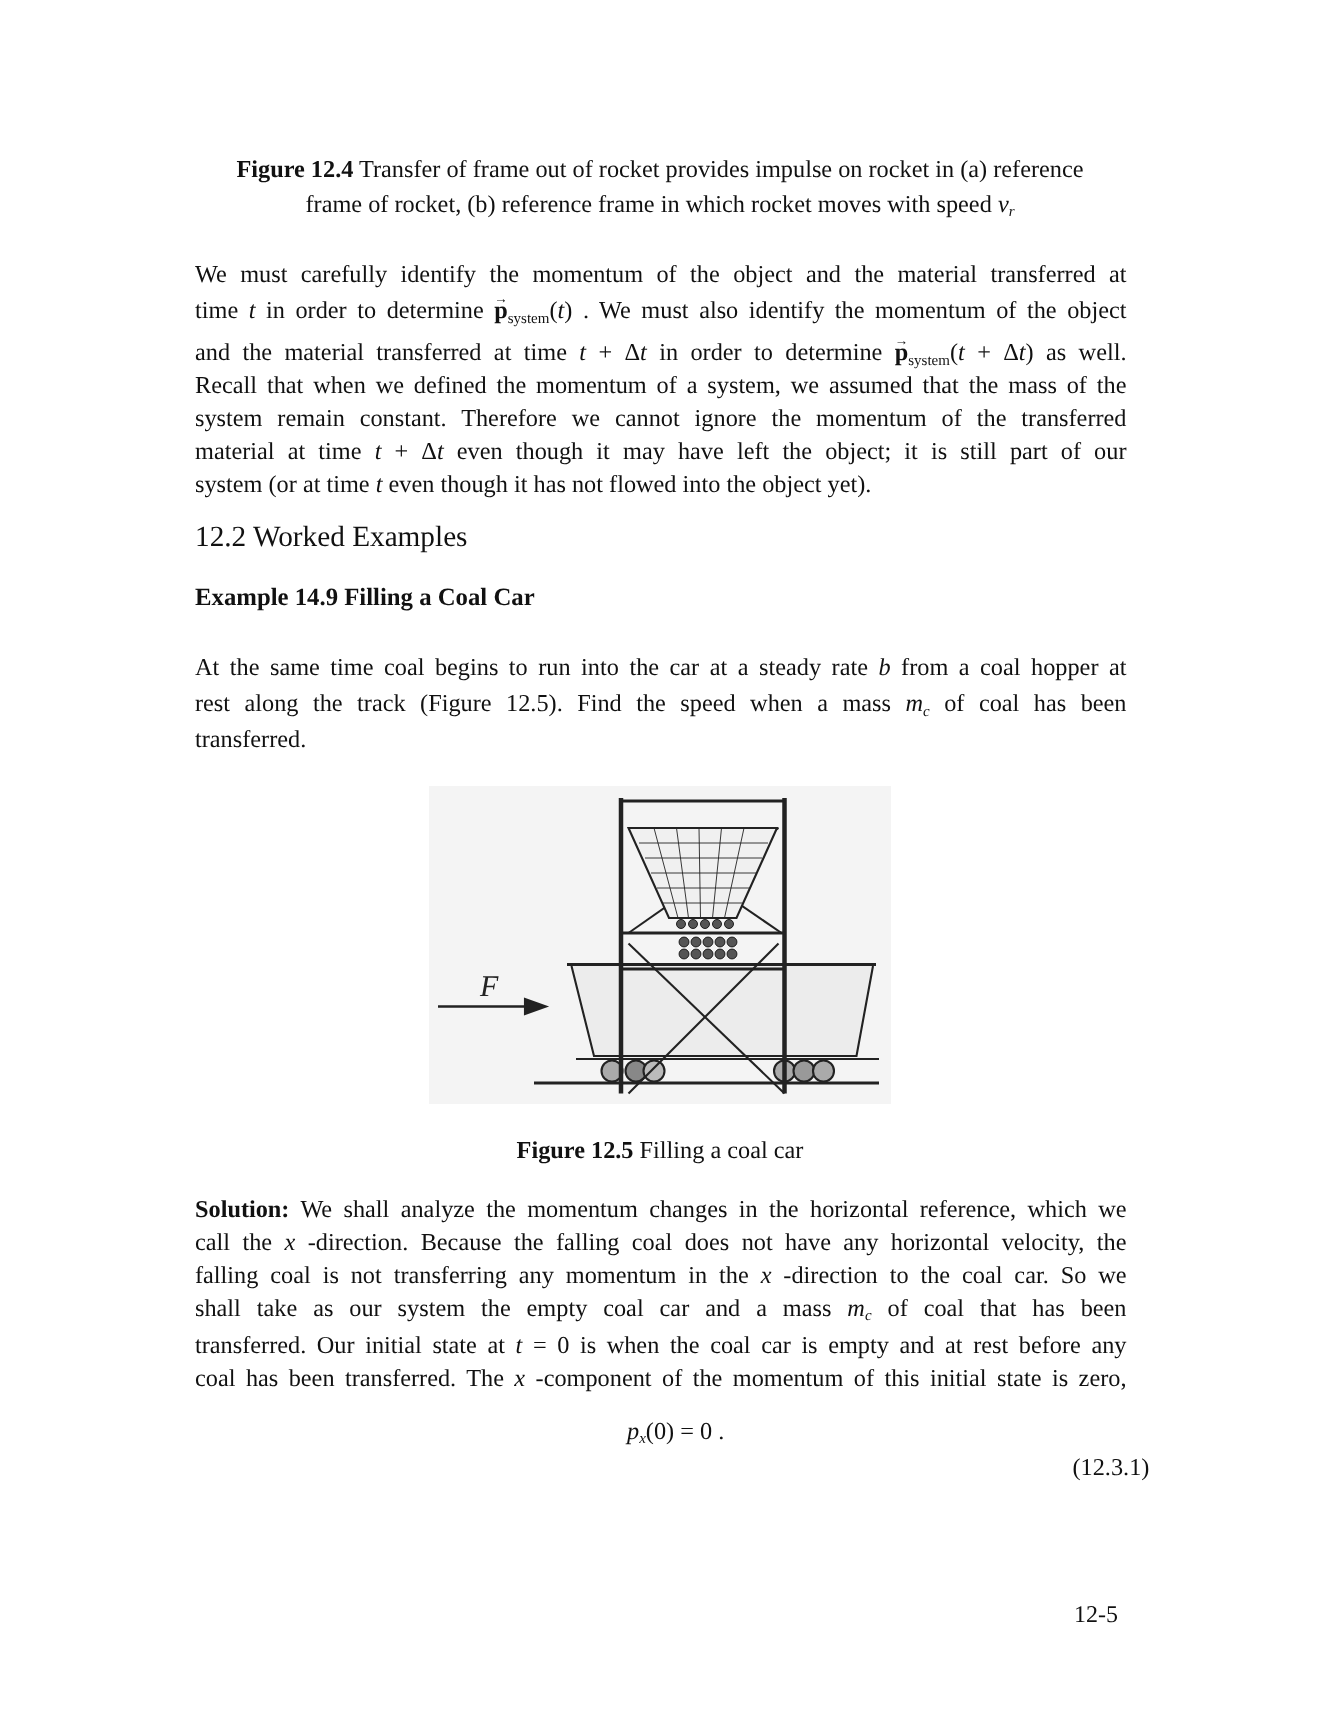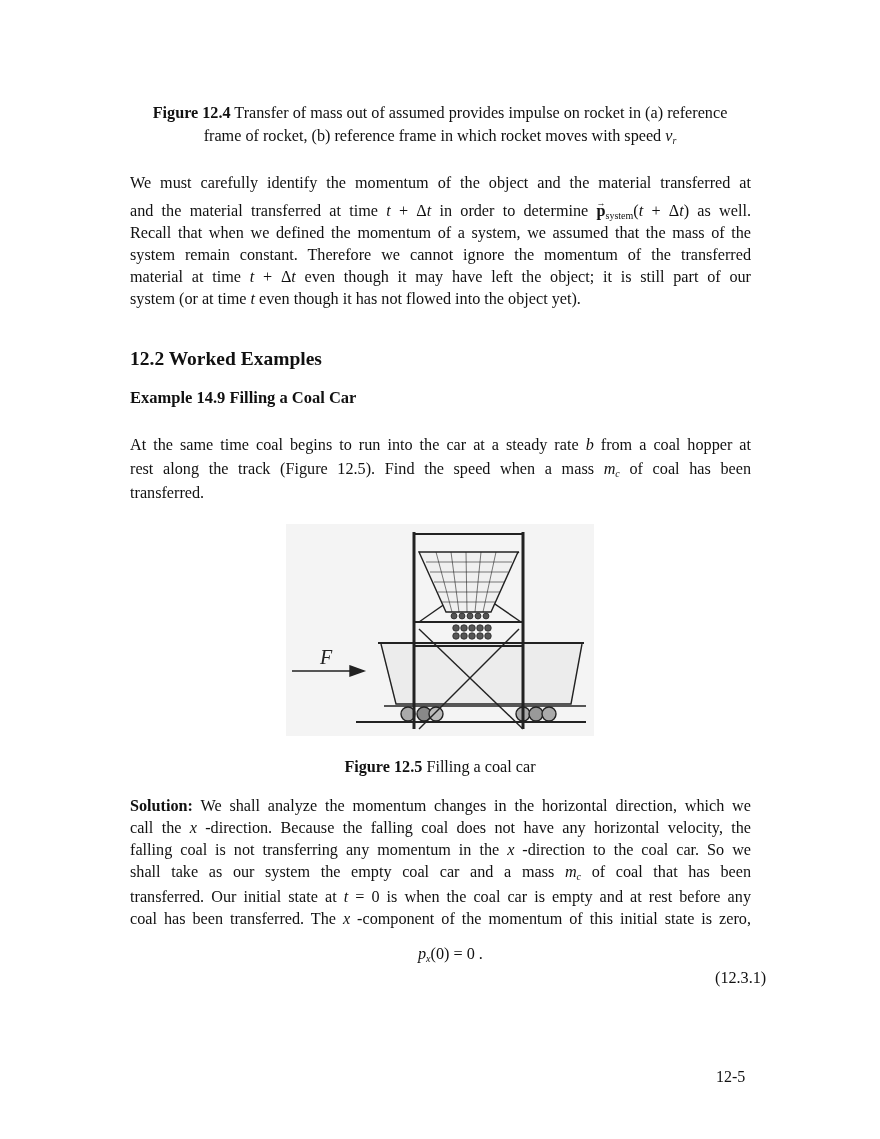--- a/index.html
+++ b/index.html
@@ -8,40 +8,41 @@
   .page { position: absolute; left: 0; top: 0; width: 880px; height: 1139px; }
   .caption { position: absolute; left: 130px; width: 620px; text-align: center; line-height: 23px; }
   .caption b { font-weight: bold; }
   .para { position: absolute; left: 130px; width: 621px; text-align: justify; line-height: 22px; }
   .para .line { display: block; text-align: justify; text-align-last: justify; height: 22px; white-space: nowrap; }
   .para .line.last { text-align-last: left; }
   i.m { font-style: italic; }
   .vec { font-weight: bold; position: relative; }
   .vec::before { content: "\2192"; position: absolute; top: -10px; left: 0; font-size: 9px; font-weight: normal; }
   sub { font-size: 10px; vertical-align: -3px; }
-  h2 { position: absolute; left: 130px; top: 348px; margin: 0; font-size: 19.5px; font-weight: bold; }
+  h2 { position: absolute; left: 130px; top: 348px; margin: 0; font-size: 19.5px; font-weight: normal; }
   h3 { position: absolute; left: 130px; top: 388px; margin: 0; font-size: 16.5px; font-weight: bold; }
   .figure { position: absolute; left: 286px; top: 524px; width: 308px; height: 212px; background: #f4f4f4; }
   .equation { position: absolute; top: 945px; left: 0; width: 748px; height: 22px; }
   .equation .eq { position: absolute; left: 418px; font-style: italic; }
   .equation .eqnum { position: absolute; left: 715px; margin-top: 24px; }
   .pagenum { position: absolute; left: 716px; top: 1068px; font-size: 16px; }
 </style>
 </head>
 <body>
 
 <div class="page">
 
   <div class="caption" style="top:102px;">
-    <div><b>Figure 12.4</b><span> Transfer of mass out of assumed provides impulse on rocket in (a) reference</span></div>
+    <div><b>Figure 12.4</b><span> Transfer of frame out of rocket provides impulse on rocket in (a) reference</span></div>
     <div><span>frame of rocket, (b) reference frame in which rocket moves with speed </span><i class="m">v</i><sub><i>r</i></sub></div>
   </div>
 
   <div class="para" style="top:172px;">
     <span class="line">We must carefully identify the momentum of the object and the material transferred at</span>
+    <span class="line" style="margin-top:2px;">time <i class="m">t</i> in order to determine <span class="vec">p</span><sub>system</sub>(<i class="m">t</i>) . We must also identify the momentum of the object</span>
     <span class="line" style="margin-top:6px;">and the material transferred at time <i class="m">t</i> + Δ<i class="m">t</i> in order to determine <span class="vec">p</span><sub>system</sub>(<i class="m">t</i> + Δ<i class="m">t</i>) as well.</span>
     <span class="line">Recall that when we defined the momentum of a system, we assumed that the mass of the</span>
     <span class="line">system remain constant.  Therefore we cannot ignore the momentum of the transferred</span>
     <span class="line">material at time <i class="m">t</i> + Δ<i class="m">t</i> even though it may have left the object; it is still part of our</span>
     <span class="line last">system (or at time <i class="m">t</i> even though it has not flowed into the object yet).</span>
   </div>
 
   <h2>12.2 Worked Examples</h2>
   <h3>Example 14.9 Filling a Coal Car</h3>
 
@@ -116,21 +117,21 @@
       </g>
       <text x="34" y="140" font-family="Liberation Serif, serif" font-style="italic" font-size="20" fill="#222">F</text>
     </svg>
   </div>
 
   <div class="caption" style="top:756px;">
     <b>Figure 12.5</b><span> Filling a coal car</span>
   </div>
 
   <div class="para" style="top:795px;">
-    <span class="line"><b>Solution:</b><span> We shall analyze the momentum changes in the horizontal direction, which we</span></span>
+    <span class="line"><b>Solution:</b><span> We shall analyze the momentum changes in the horizontal reference, which we</span></span>
     <span class="line">call the <i class="m">x</i> -direction. Because the falling coal does not have any horizontal velocity, the</span>
     <span class="line">falling coal is not transferring any momentum in the <i class="m">x</i> -direction to the coal car. So we</span>
     <span class="line">shall take as our system the empty coal car and a mass <i class="m">m</i><sub><i>c</i></sub> of coal that has been</span>
     <span class="line" style="margin-top:3px;">transferred. Our initial state at <i class="m">t</i> = 0 is when the coal car is empty and at rest before any</span>
     <span class="line">coal has been transferred. The <i class="m">x</i> -component of the momentum of this initial state is zero,</span>
   </div>
 
   <div class="equation">
     <span class="eq">p<sub>x</sub><span style="font-style:normal">(0) = 0 .</span></span>
     <span class="eqnum">(12.3.1)</span>

